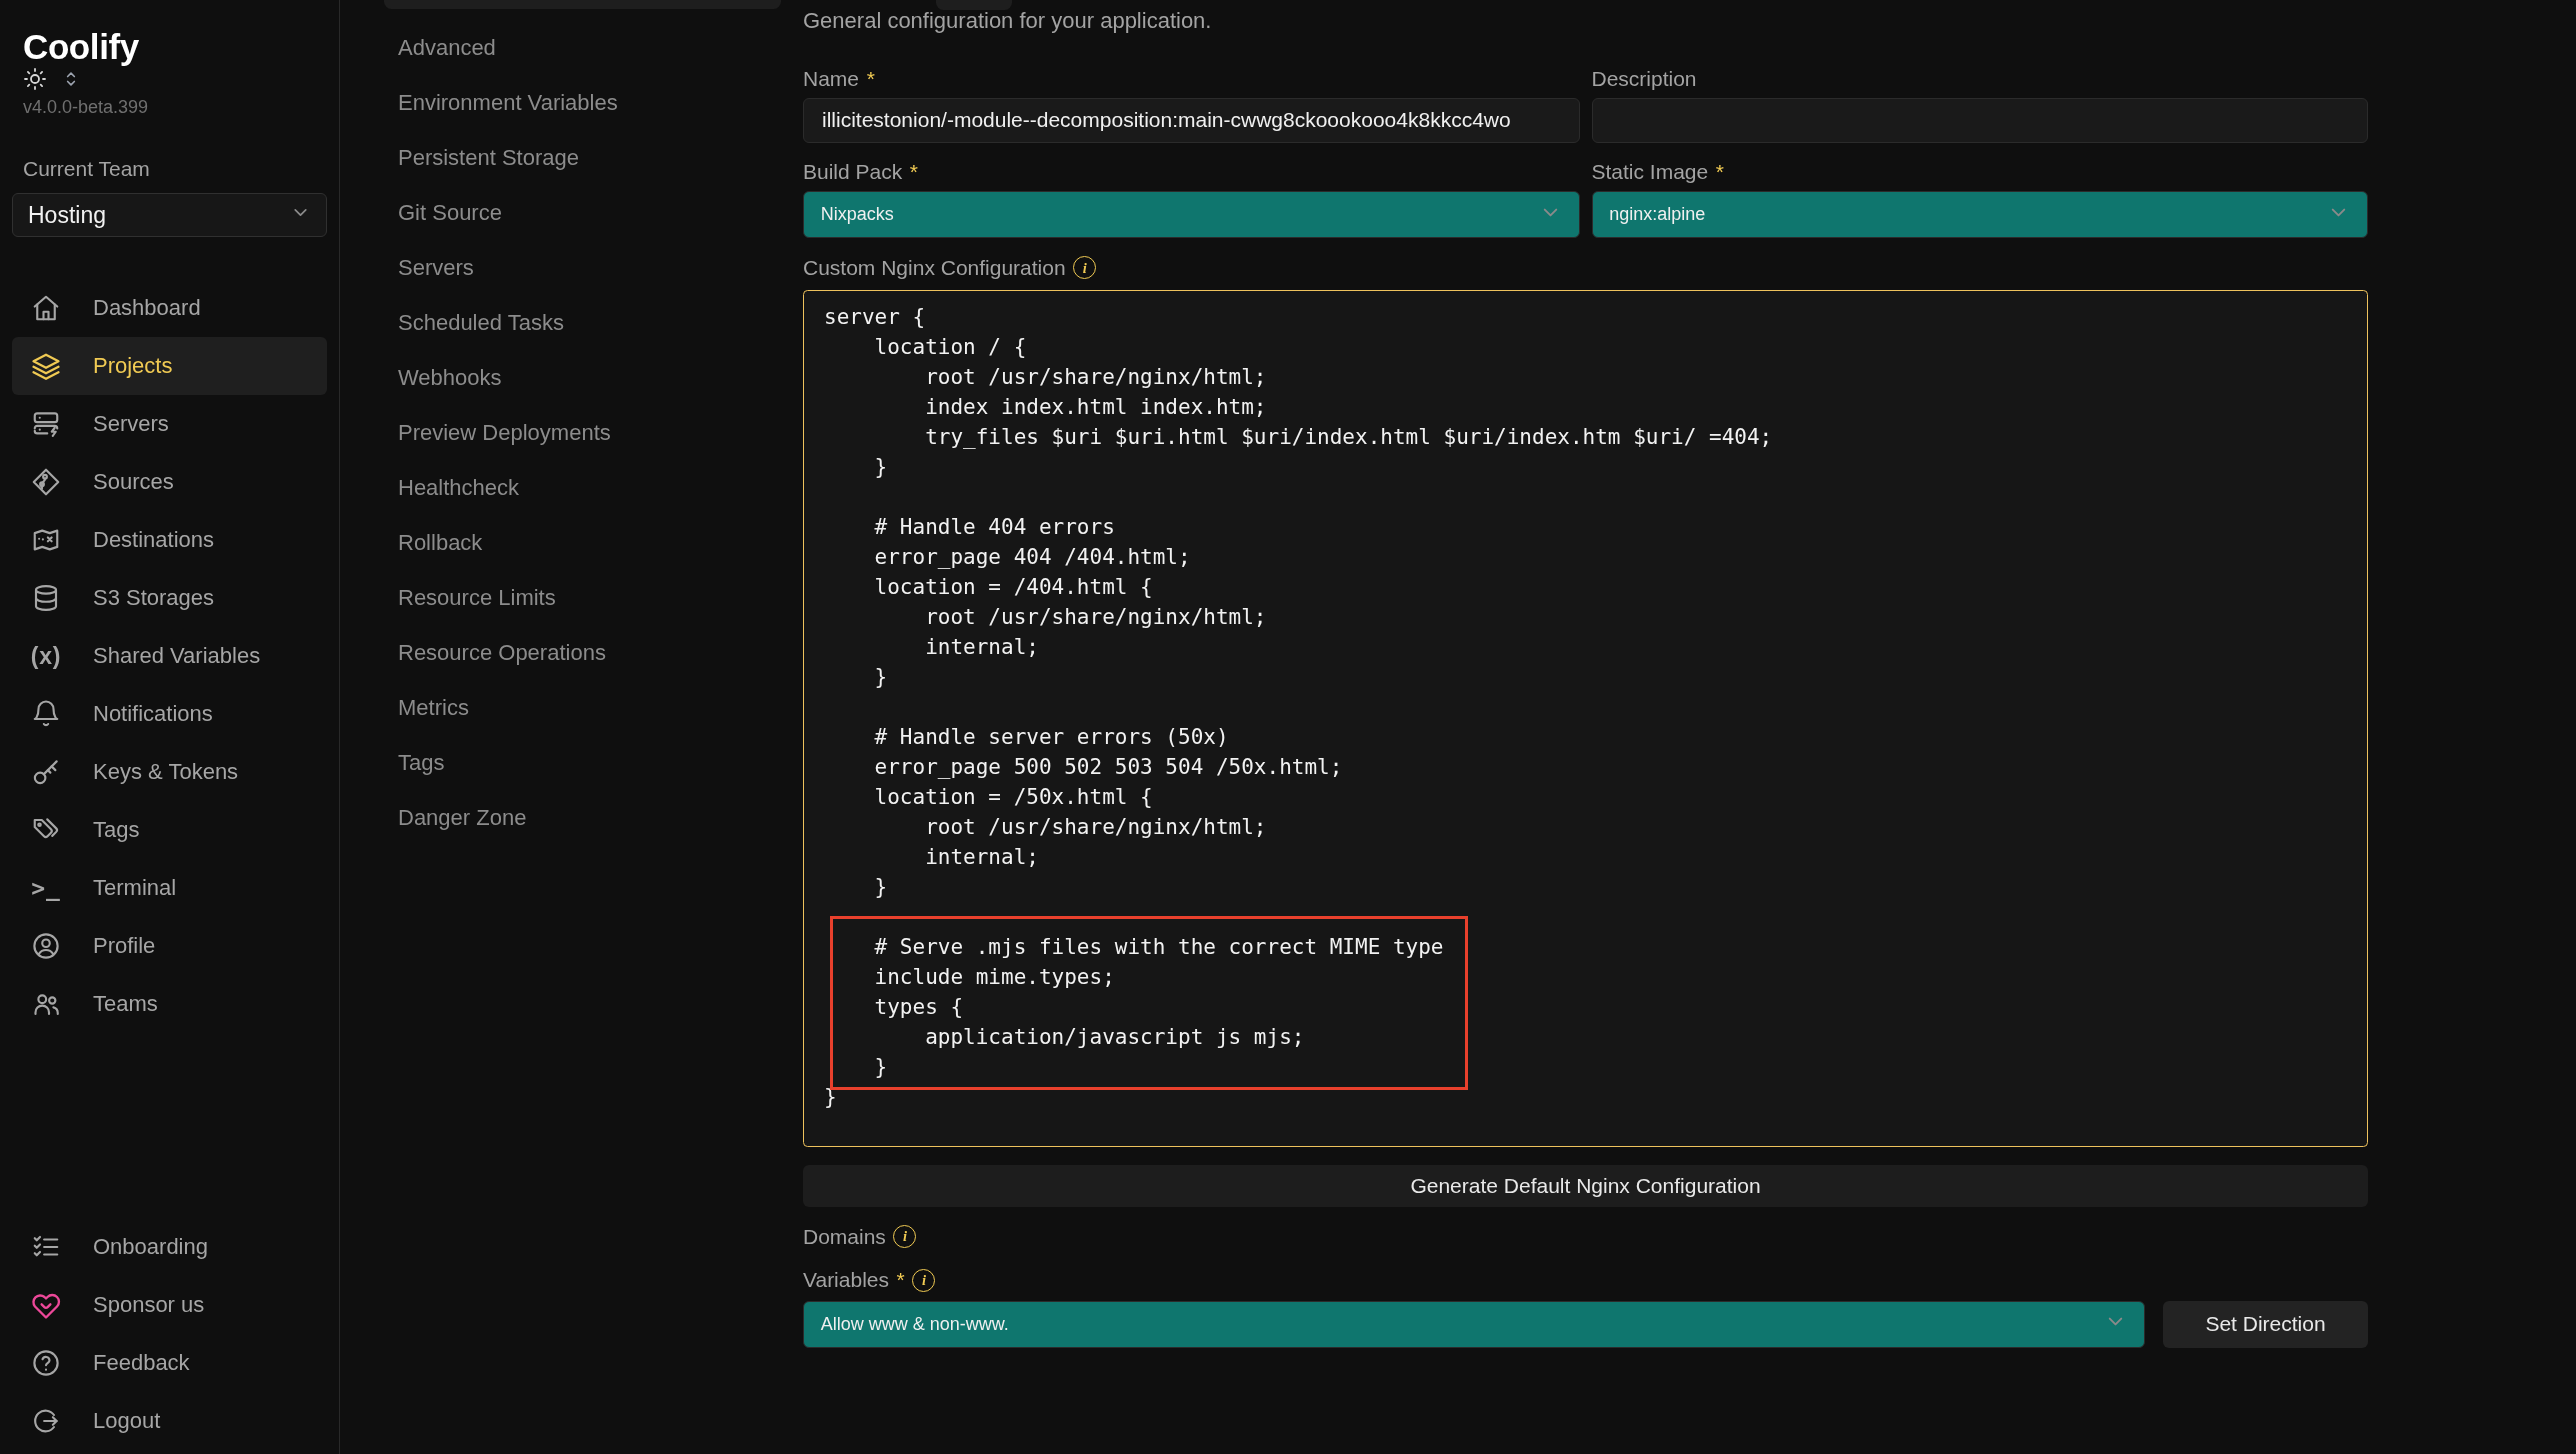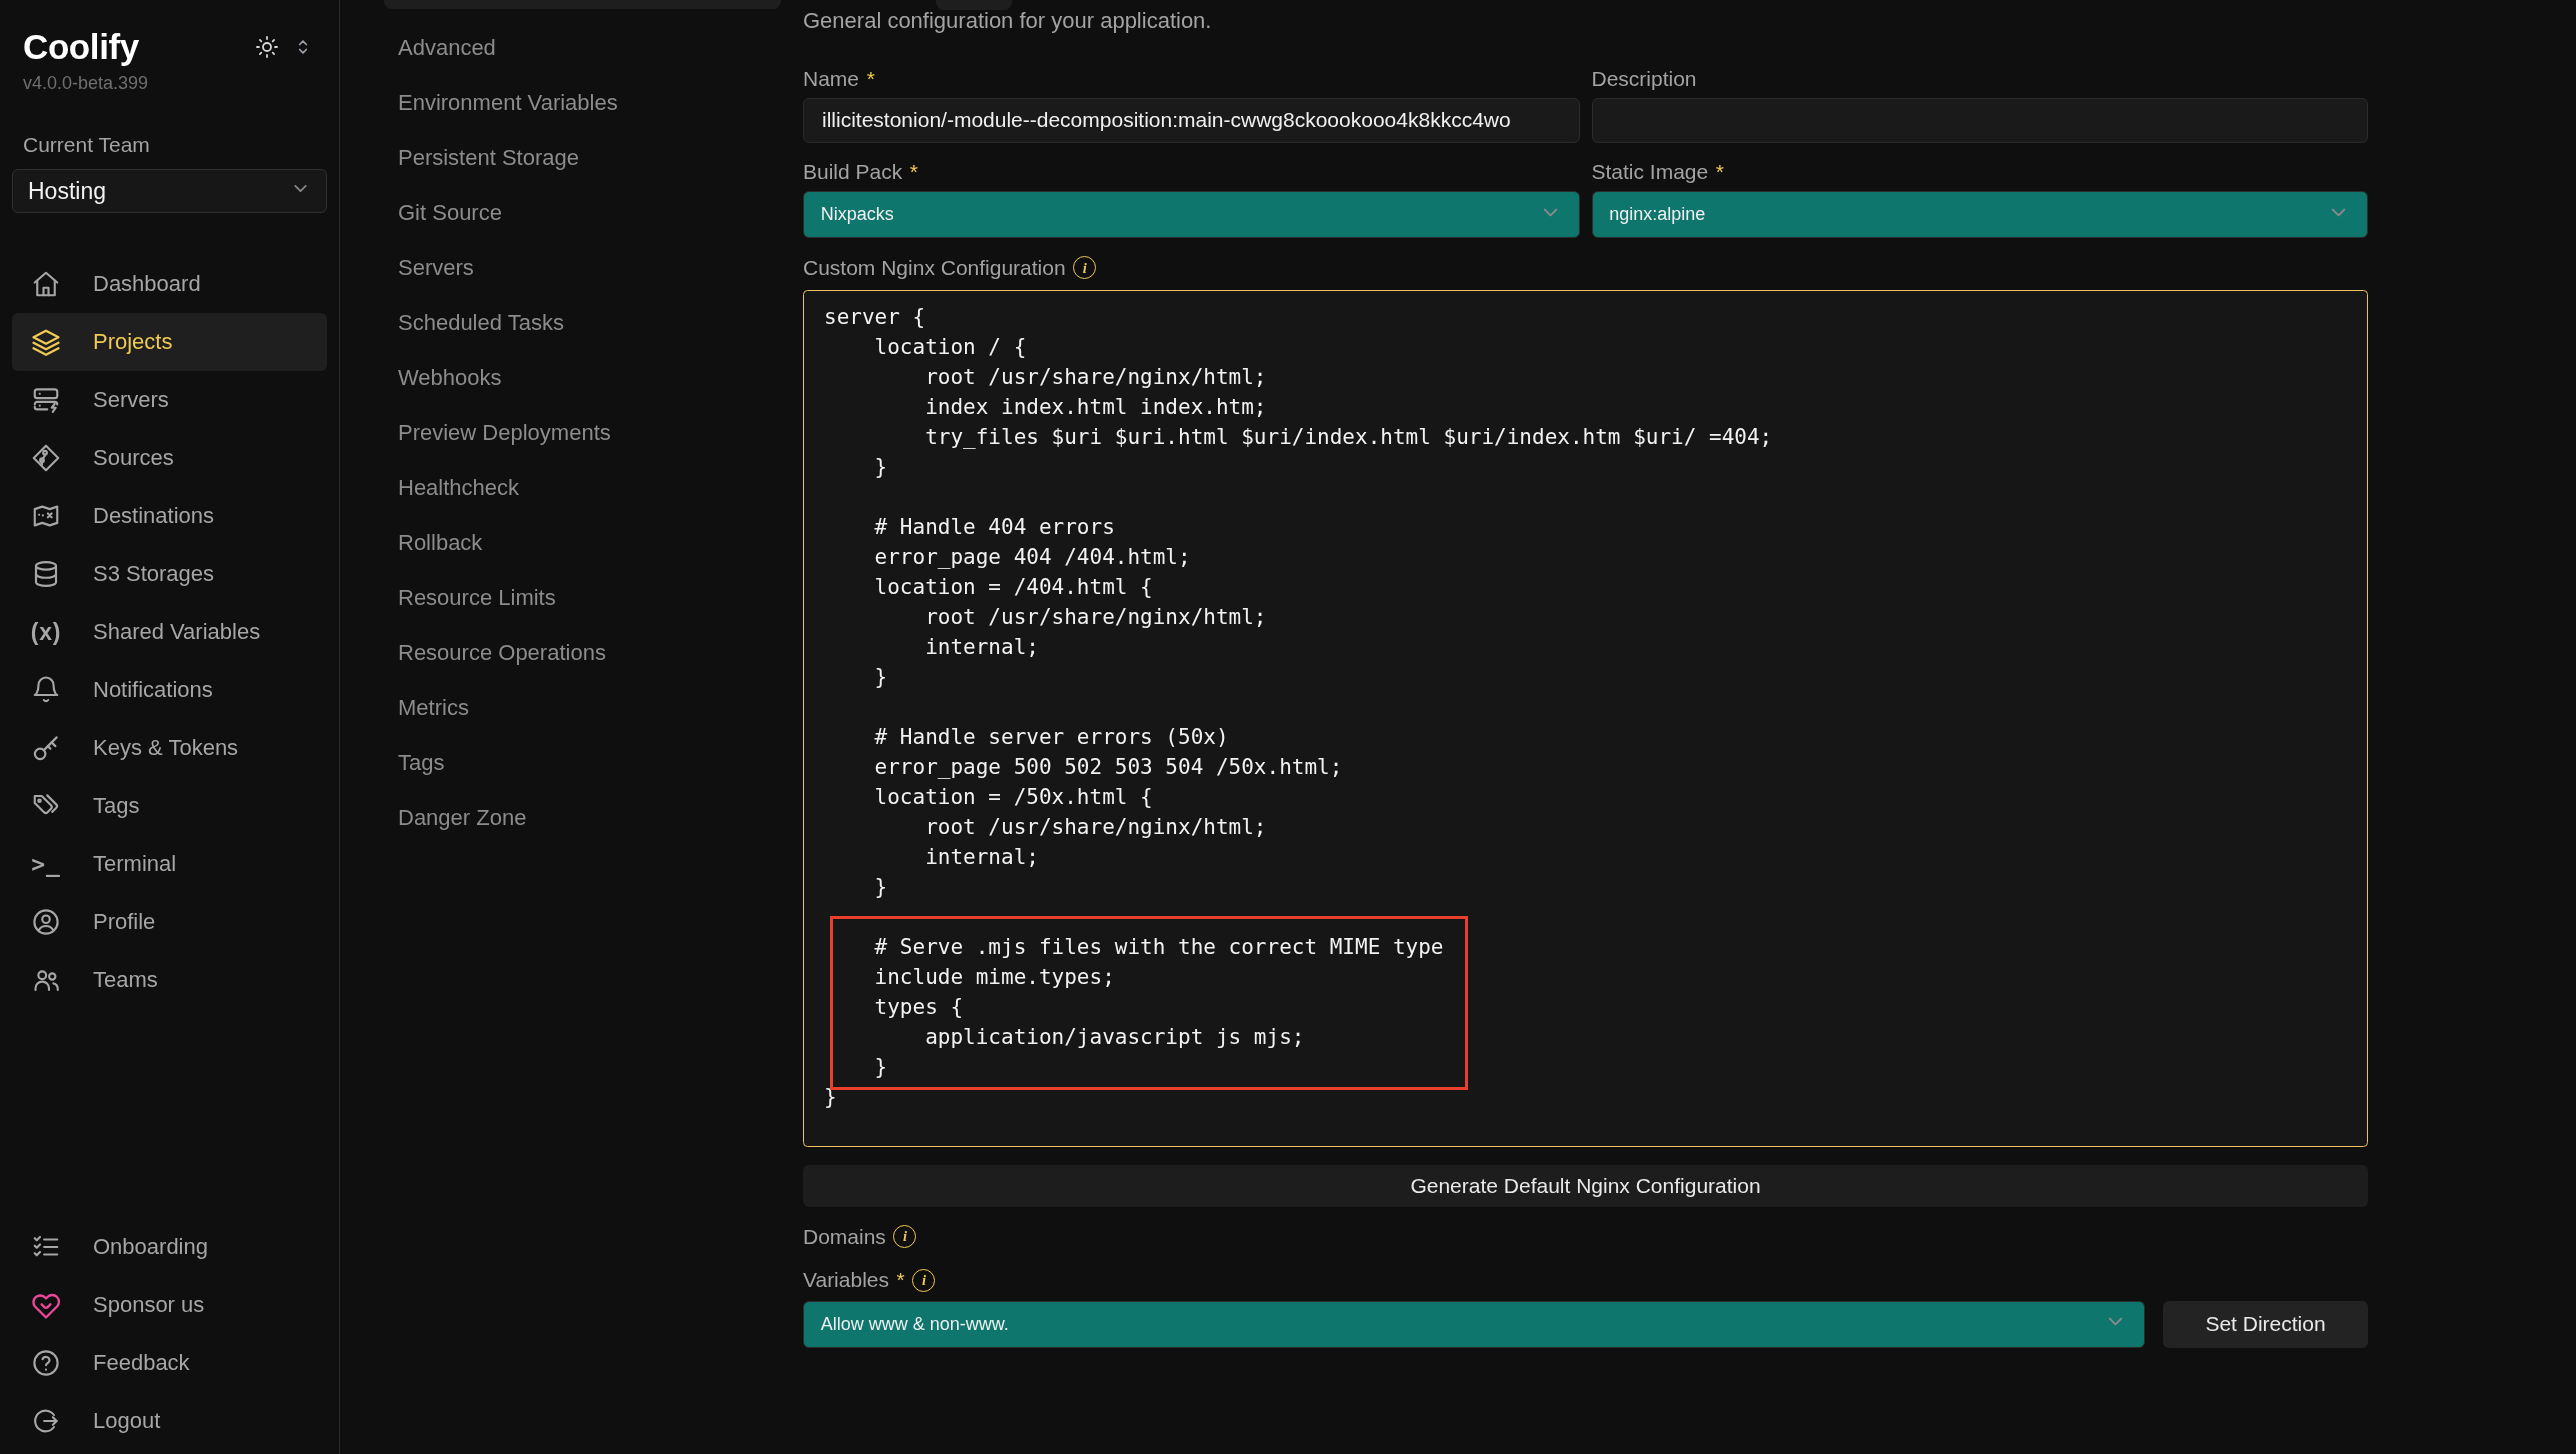--- a/index.html
+++ b/index.html
@@ -10,21 +10,21 @@
     font-family:"Liberation Sans", sans-serif;
     -webkit-font-smoothing:antialiased;
   }
   .app { position:relative; width:2576px; height:1454px; }
 
   
   .sidebar {
     position:absolute; left:0; top:0; bottom:0; width:340px;
     background:#0f0f0f; border-right:0.8px solid #292929;
   }
-  .logo-row { display:flex; justify-content:space-between; padding:27px 26px 0 23px; }
+  .logo-row { display:flex; justify-content:space-between; padding:27px 26px 0 23px;flex-direction:column; }
   .logo { font-size:35px; font-weight:700; color:#ffffff; margin:0; letter-spacing:-0.4px; }
   .logo-actions { display:flex; align-items:center; gap:13.6px; color:#d6d6d6; }
   .logo-actions svg { display:block; }
   .version { padding:6px 23px 0; font-size:18px; color:#6f6f6f; }
   .team-label { padding:39px 23px 0; font-size:21px; color:#a3a3a3; }
   .team-select {
     margin:12px 12px 0; height:44px; background:#171717; border:0.8px solid #303030;
     border-radius:6px; display:flex; align-items:center; justify-content:space-between;
     padding:0 15px; color:#f2f2f2; font-size:23px; cursor:pointer;
   }

